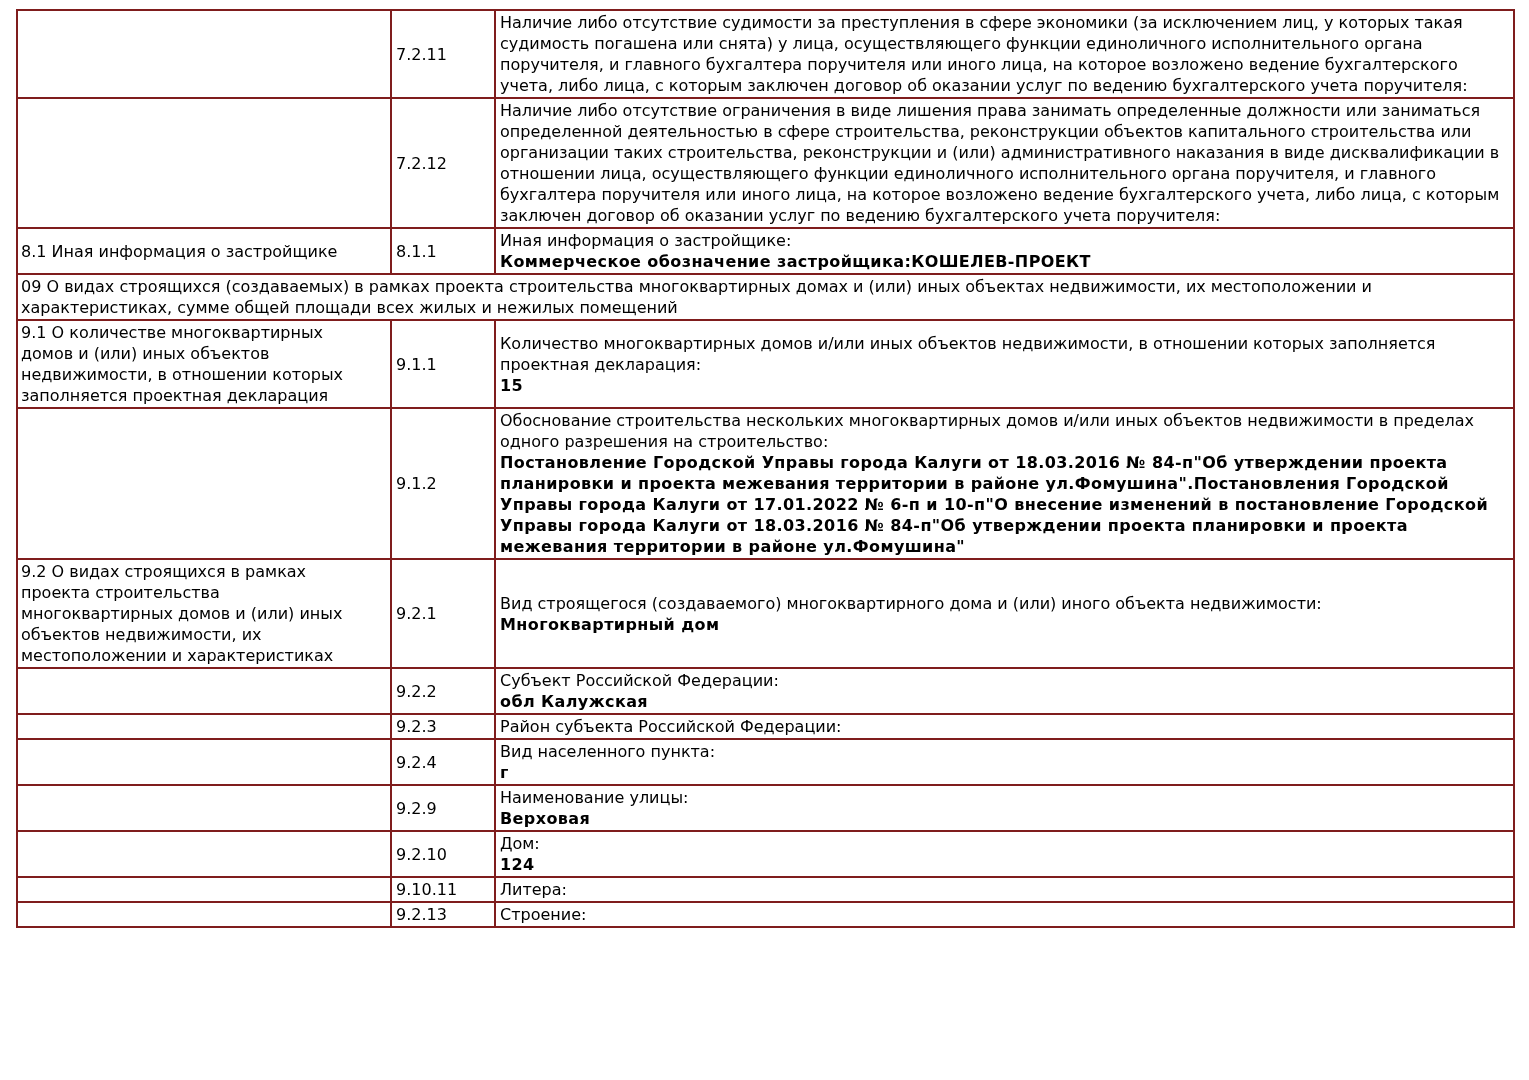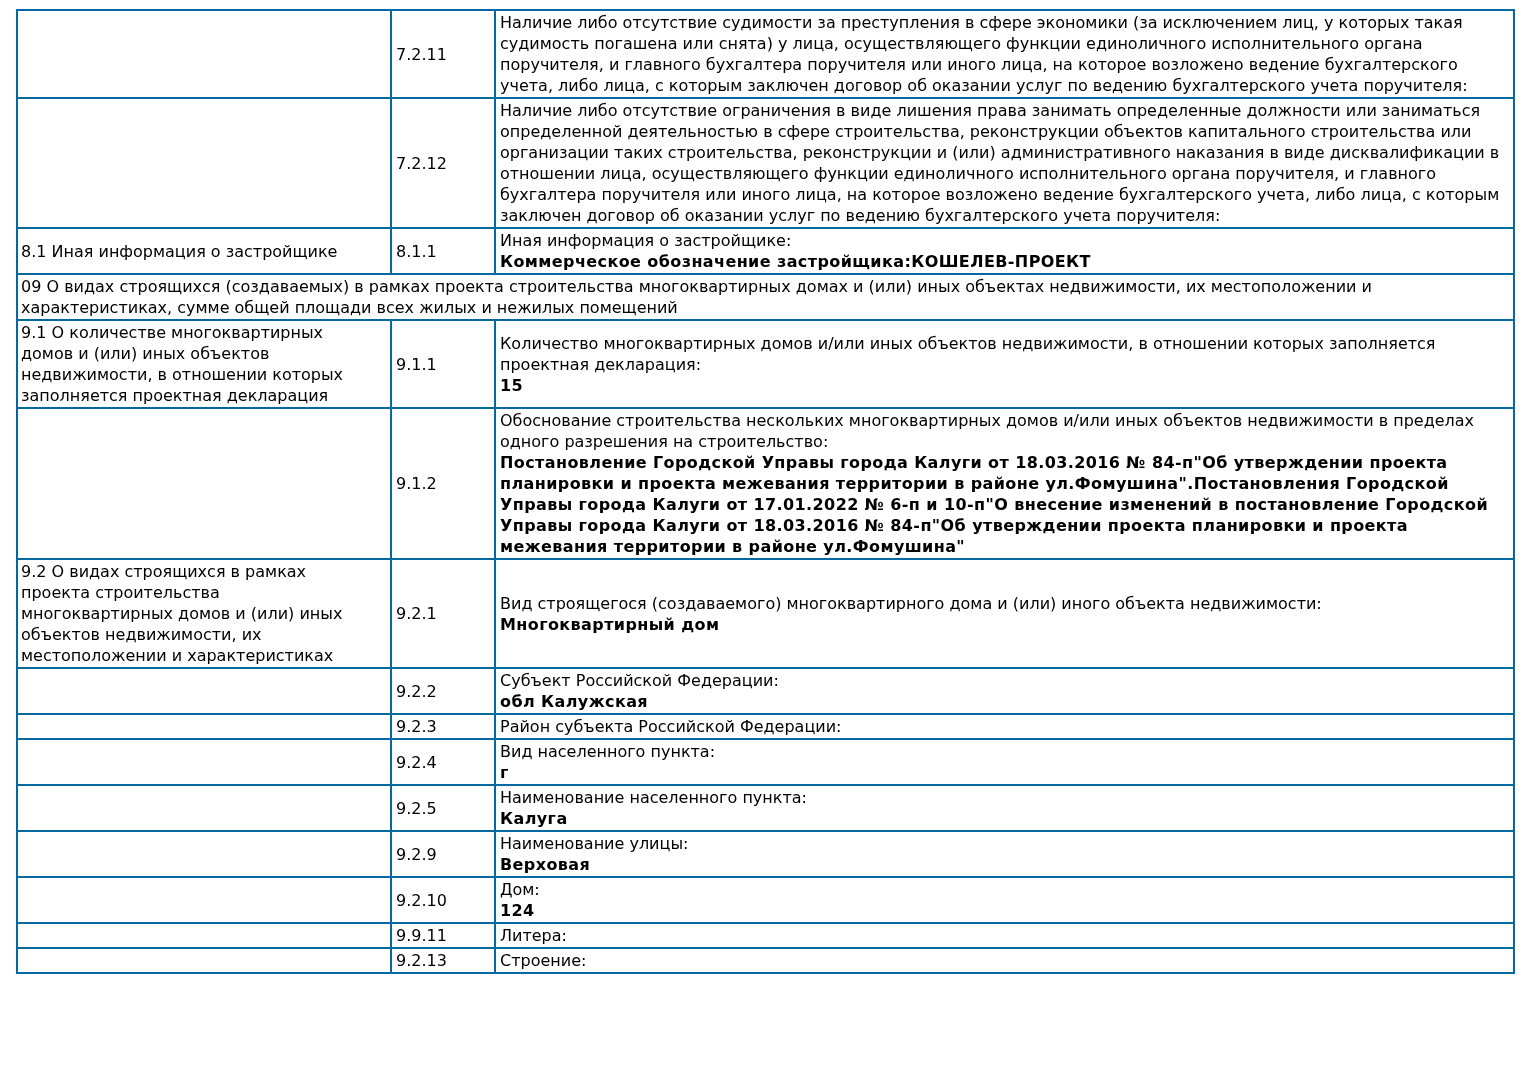--- a/index.html
+++ b/index.html
@@ -14,21 +14,21 @@
     color: #000000;
     overflow: hidden;
   }
   table.decl {
     border-collapse: collapse;
     table-layout: fixed;
     width: 1497px;
     margin: 9px 0 0 16px;
   }
   td {
-    border: 2px solid #0369a1;
+    border: 2px solid #7f1d1d;
     vertical-align: middle;
     padding: 1px 3px;
     overflow: hidden;
     word-wrap: break-word;
   }
   td.c-left { padding: 1px 19px 1px 3px; }
   td.c-num  { padding: 1px 4px; }
   td.c-val  { padding: 1px 4px; }
   td.section { padding: 1px 2px 1px 3px; }
   .field-value {
@@ -126,28 +126,20 @@
 
     <tr>
       <td class="c-left"></td>
       <td class="c-num">9.2.4</td>
       <td class="c-val">
         <div class="field-label">Вид населенного пункта:</div>
         <div class="field-value">г</div>
       </td>
     </tr>
 
-    <tr>
-      <td class="c-left"></td>
-      <td class="c-num">9.2.5</td>
-      <td class="c-val">
-        <div class="field-label">Наименование населенного пункта:</div>
-        <div class="field-value">Калуга</div>
-      </td>
-    </tr>
 
 
 
 
     <tr>
       <td class="c-left"></td>
       <td class="c-num">9.2.9</td>
       <td class="c-val">
         <div class="field-label">Наименование улицы:</div>
         <div class="field-value">Верховая</div>
@@ -158,21 +150,21 @@
       <td class="c-left"></td>
       <td class="c-num">9.2.10</td>
       <td class="c-val">
         <div class="field-label">Дом:</div>
         <div class="field-value">124</div>
       </td>
     </tr>
 
     <tr>
       <td class="c-left"></td>
-      <td class="c-num">9.9.11</td>
+      <td class="c-num">9.10.11</td>
       <td class="c-val">
         <div class="field-label">Литера:</div>
         <div class="field-value"></div>
       </td>
     </tr>
 
 
     <tr>
       <td class="c-left"></td>
       <td class="c-num">9.2.13</td>

